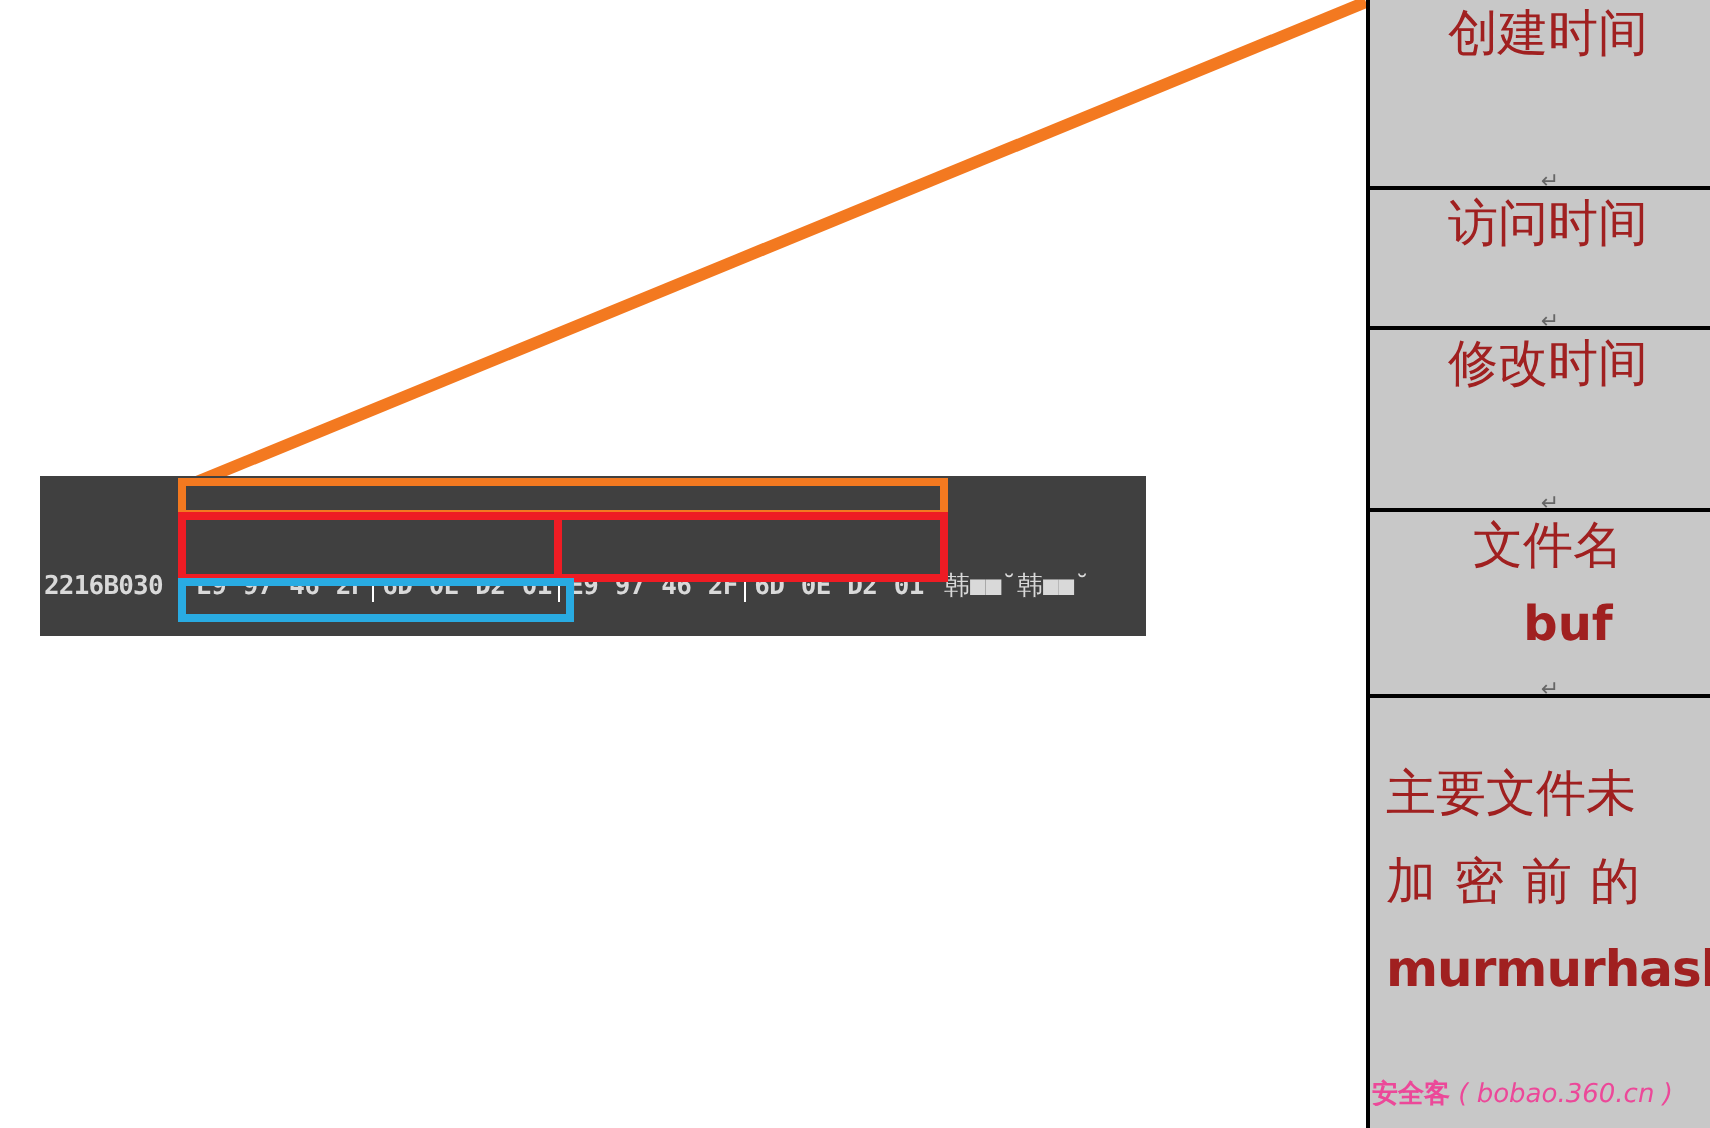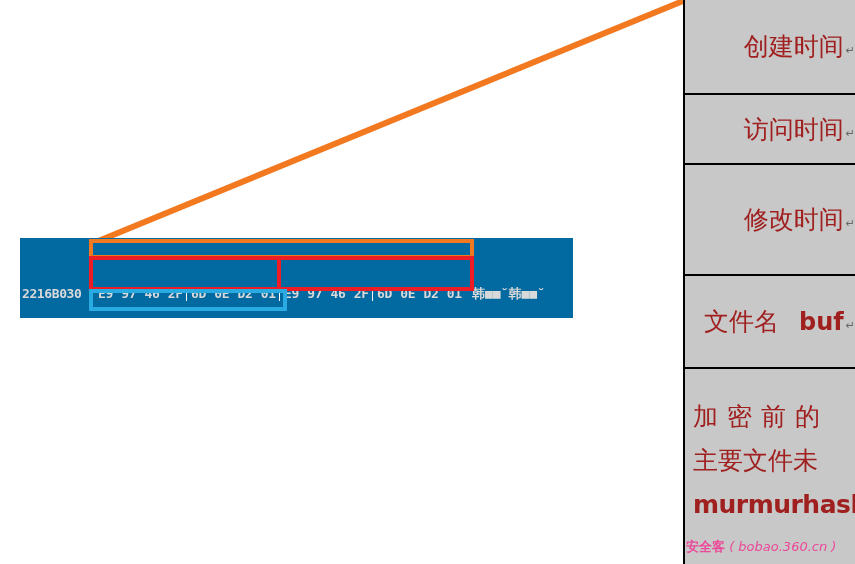--- a/index.html
+++ b/index.html
@@ -15,21 +15,21 @@
     font-family: "Liberation Sans", sans-serif;
   }
 
   
   #hexdump {
     position: absolute;
     left: 20px;
     top: 238px;
     width: 553px;
     height: 80px;
-    background: #0369a1;
+    background: #404040;
     overflow: hidden;
     font-family: "DejaVu Sans Mono", "Liberation Mono", monospace;
     font-size: 13px;
     line-height: 16px;
     color: #d9d9d9;
     letter-spacing: 0px;
     white-space: pre;
   }
   .hex-row {
     position: relative;
@@ -61,21 +61,21 @@
     left: -1px;
     top: 1px;
     bottom: 1px;
     width: 1px;
     background: #ffffff;
   }
   .byte { display: inline-block; }
   .ascii {
     flex: 0 0 auto;
     padding-left: 6px;
-    font-weight: bold;
+    font-weight: normal;
     letter-spacing: 0px;
   }
 
   
   .annbox {
     position: absolute;
     box-sizing: border-box;
     pointer-events: none;
   }
   #box-orange {
@@ -127,39 +127,40 @@
     background: #c8c8c8;
     border-left: 2px solid #000000;
     box-sizing: border-box;
   }
   .cell {
     position: relative;
     box-sizing: border-box;
     border-bottom: 2px solid #000000;
     display: flex;
     align-items: center;
-    justify-content: flex-end;
+    justify-content: space-between;
     padding-left: 8px;
     color: #a02020;
     font-family: "DejaVu Serif", "Liberation Serif", serif;
     font-size: 25px;
     font-weight: normal;
+    flex-direction: column;
   }
   .cell .para {
     font-family: "DejaVu Sans", sans-serif;
     font-size: 11px;
     color: #666666;
     margin-left: 2px;
     align-self: center;
     position: relative;
     top: 4px;
   }
   #cell-create  { height: 95px; }
   #cell-access  { height: 70px; }
-  #cell-modify  { height: 111px; }
+  #cell-modify  { height: 91px; }
   #cell-fname   { height: 93px; }
   #cell-murmur  {
     height: 160px;
     display: block;
     padding-top: 26px;
     padding-left: 8px;
     border-bottom: none;
     line-height: 44px;
   }
   #cell-fname .bold-lat {
@@ -260,22 +261,22 @@
     <span class="para">↵</span>
   </div>
 
   <div class="cell" id="cell-fname">
     <span>文件名</span>
     <span class="bold-lat">buf</span>
     <span class="para">↵</span>
   </div>
 
   <div class="cell" id="cell-murmur">
+    <span class="mm-line">主要文件未</span>
     <span class="mm-line spread">加密前的</span>
-    <span class="mm-line">主要文件未</span>
     <span class="mm-line"><span class="mmtxt">murmurhash</span></span>
   </div>
 
 </div>
 
 <div id="watermark">
   <span class="wm-cn">安全客</span>
   <span>( bobao.360.cn )</span>
 </div>
 

